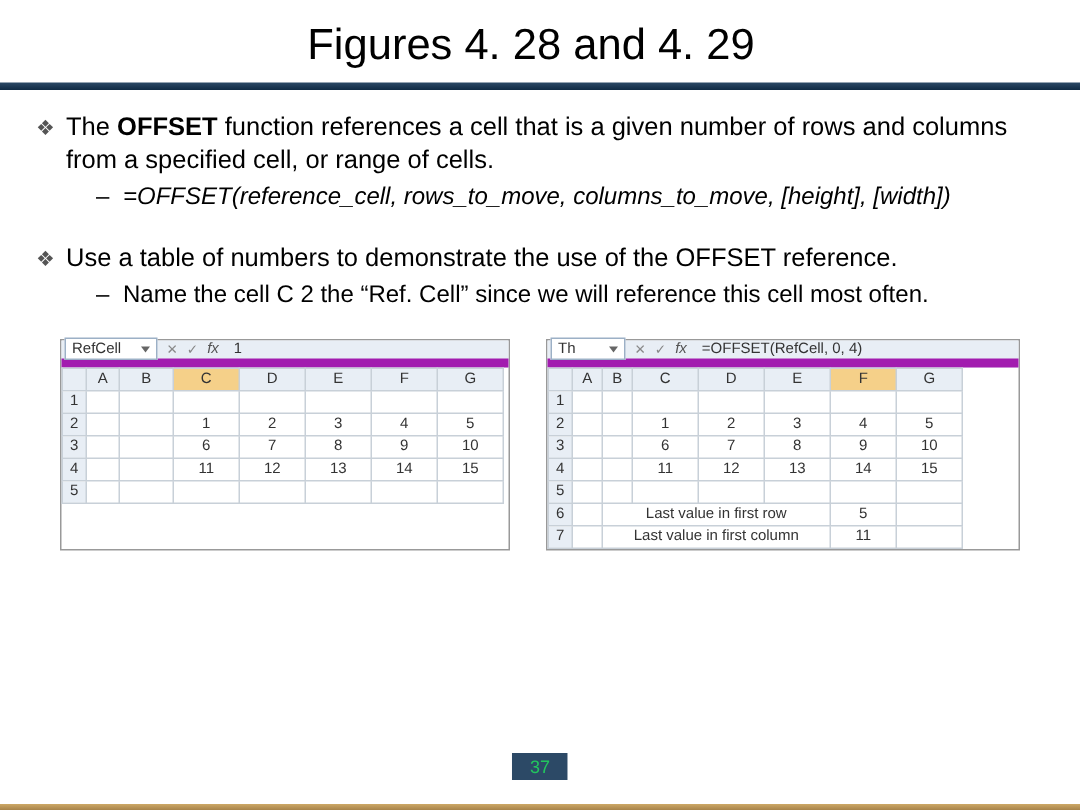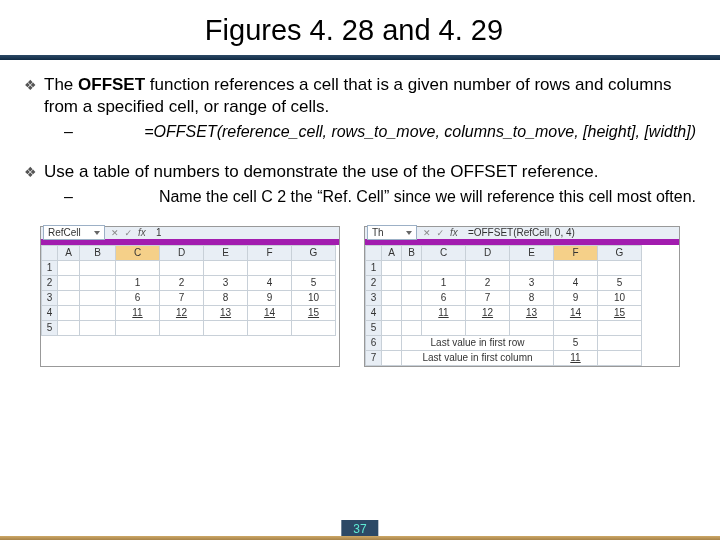--- a/index.html
+++ b/index.html
@@ -51,21 +51,21 @@
     display: flex;
     align-items: flex-start;
     margin: 4px 0 18px 40px;
     font-size: 16px;
     line-height: 1.3;
   }
   .bullet-l2 .marker {
     width: 18px;
     flex-shrink: 0;
   }
-  .bullet-l2 .text { flex: 1; font-style: italic; text-align: right; }
+  .bullet-l2 .text { flex: 1; font-style: italic; }
   .bullet-l2 .text.noitalic { font-style: normal; }
   .bold { font-weight: bold; }
 
   .shots {
     display: flex;
     gap: 24px;
     justify-content: center;
     margin-top: 14px;
     padding: 0 6px;
   }
@@ -131,39 +131,39 @@
   table.grid th.rowhead {
     background: #e8eef5;
     width: 16px;
   }
   table.grid th.corner { width:16px; background:#e8eef5; }
   .sel-row th.rowhead { background:#f5d089; }
   .sel-col { background:#f5d089 !important; }
   td.thick-top { border-top: 2px solid #000; }
   td.thick-left { border-left: 2px solid #000; }
   td.thick-right { border-right: 2px solid #000; }
-  td.thick-bottom { border-bottom: 2px solid #000; text-decoration: underline; }
+  td.thick-bottom { border-bottom: 2px solid #000; }
   td.sel-cell { border: 2px solid #000; }
   td.left { text-align: left; padding-left:4px; }
 
   .footer-bar {
     position: absolute;
     bottom: 0;
     left: 0;
     right: 0;
     height: 4px;
     background: linear-gradient(to bottom,#cda866,#a7834a);
   }
   .page-num {
     position: absolute;
-    bottom: 2px;
+    bottom: 20px;
     left: 50%;
     transform: translateX(-50%);
     background: #2c4966;
-    color: #5eead4;
+    color: #22c55e;
     font-size: 12px;
     padding: 2px 12px;
     border-radius: 0;
   }
 </style>
 </head>
 <body>
 
 <div class="title-bar-wrap">
   <h1 class="slide-title">Figures 4. 28 and 4. 29</h1>

